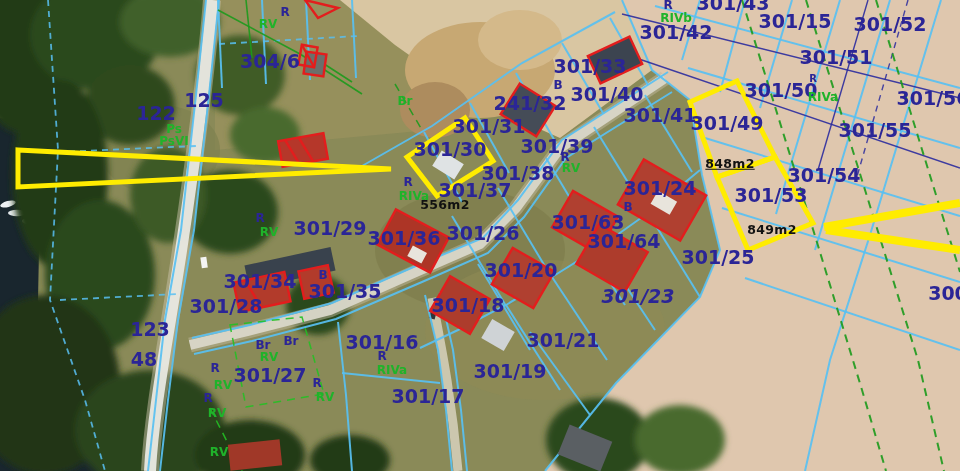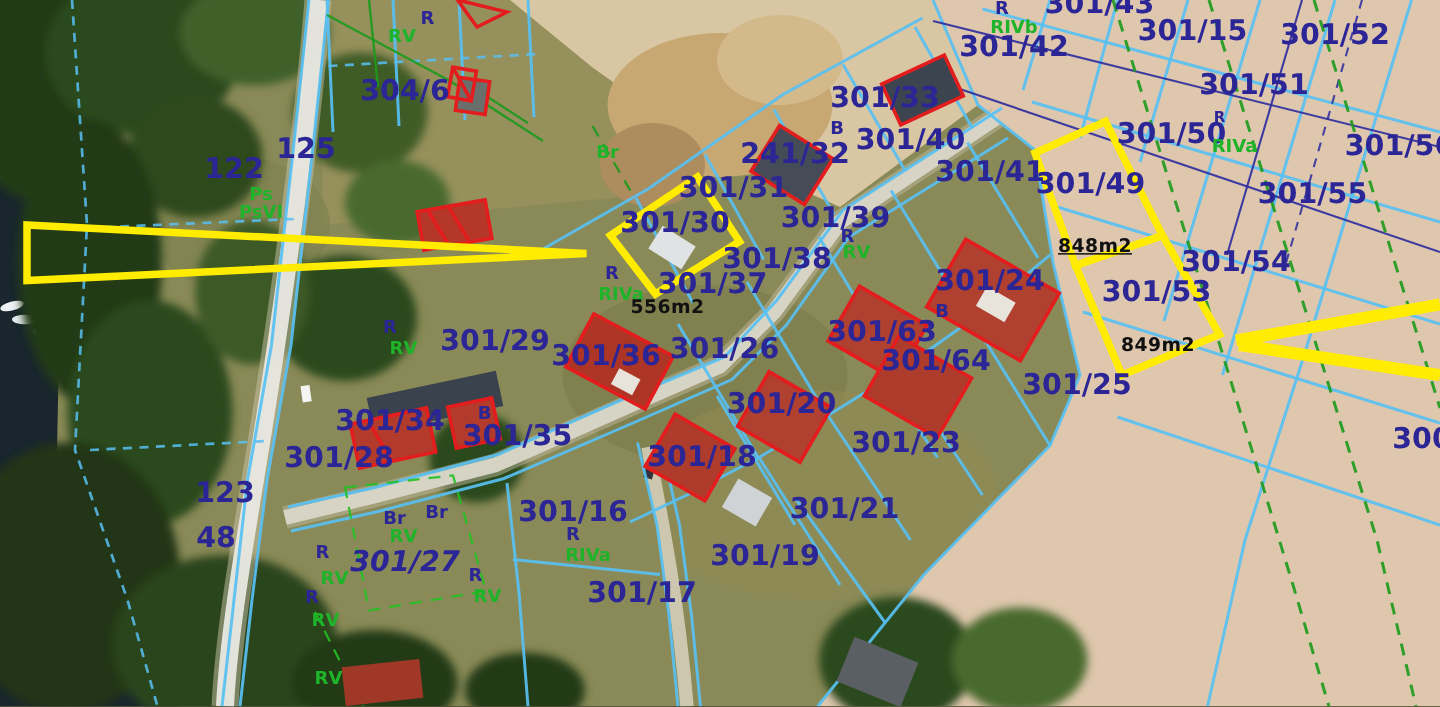--- a/index.html
+++ b/index.html
@@ -278,27 +278,27 @@
       <span class="lbl parcel" style="left: 771px; top: 195px;">301/53</span>
       <span class="lbl parcel" style="left: 588px; top: 222px;">301/63</span>
       <span class="lbl parcel" style="left: 330px; top: 228px;">301/29</span>
       <span class="lbl parcel" style="left: 483px; top: 233px;">301/26</span>
       <span class="lbl parcel" style="left: 404px; top: 238px;">301/36</span>
       <span class="lbl parcel" style="left: 608px; top: 241px; margin-left: 16px;">301/64</span>
       <span class="lbl parcel" style="left: 702px; top: 257px; margin-left: 16px;">301/25</span>
       <span class="lbl parcel" style="left: 521px; top: 270px;">301/20</span>
       <span class="lbl parcel" style="left: 260px; top: 281px;">301/34</span>
       <span class="lbl parcel" style="left: 345px; top: 291px;">301/35</span>
-      <span class="lbl parcel" style="left: 604px; top: 296px;">301/23</span>
+      <span class="lbl parcel" style="left: 638px; top: 296px; font-style: italic;">301/23</span>
       <span class="lbl parcel" style="left: 468px; top: 305px;">301/18</span>
       <span class="lbl parcel" style="left: 226px; top: 306px;">301/28</span>
       <span class="lbl parcel" style="left: 382px; top: 342px;">301/16</span>
       <span class="lbl parcel" style="left: 563px; top: 340px;">301/21</span>
       <span class="lbl parcel" style="left: 510px; top: 371px;">301/19</span>
-      <span class="lbl parcel" style="left: 270px; top: 375px; font-style: italic;">301/27</span>
+      <span class="lbl parcel" style="left: 270px; top: 375px;">301/27</span>
       <span class="lbl parcel" style="left: 428px; top: 396px;">301/17</span>
       <span class="lbl parcel" style="left: 270px; top: 61px;">304/6</span>
       <span class="lbl parcel" style="left: 948px; top: 293px;">300</span>
       <span class="lbl parcel" style="left: 156px; top: 113px;">122</span>
       <span class="lbl parcel" style="left: 204px; top: 100px;">125</span>
       <span class="lbl parcel" style="left: 150px; top: 329px;">123</span>
       <span class="lbl parcel" style="left: 144px; top: 359px;">48</span>
       <span class="lbl small" style="left: 285px; top: 12px;">R</span>
       <span class="lbl small" style="left: 668px; top: 5px;">R</span>
       <span class="lbl small" style="left: 813px; top: 79px; font-size: 10px;">R</span>

